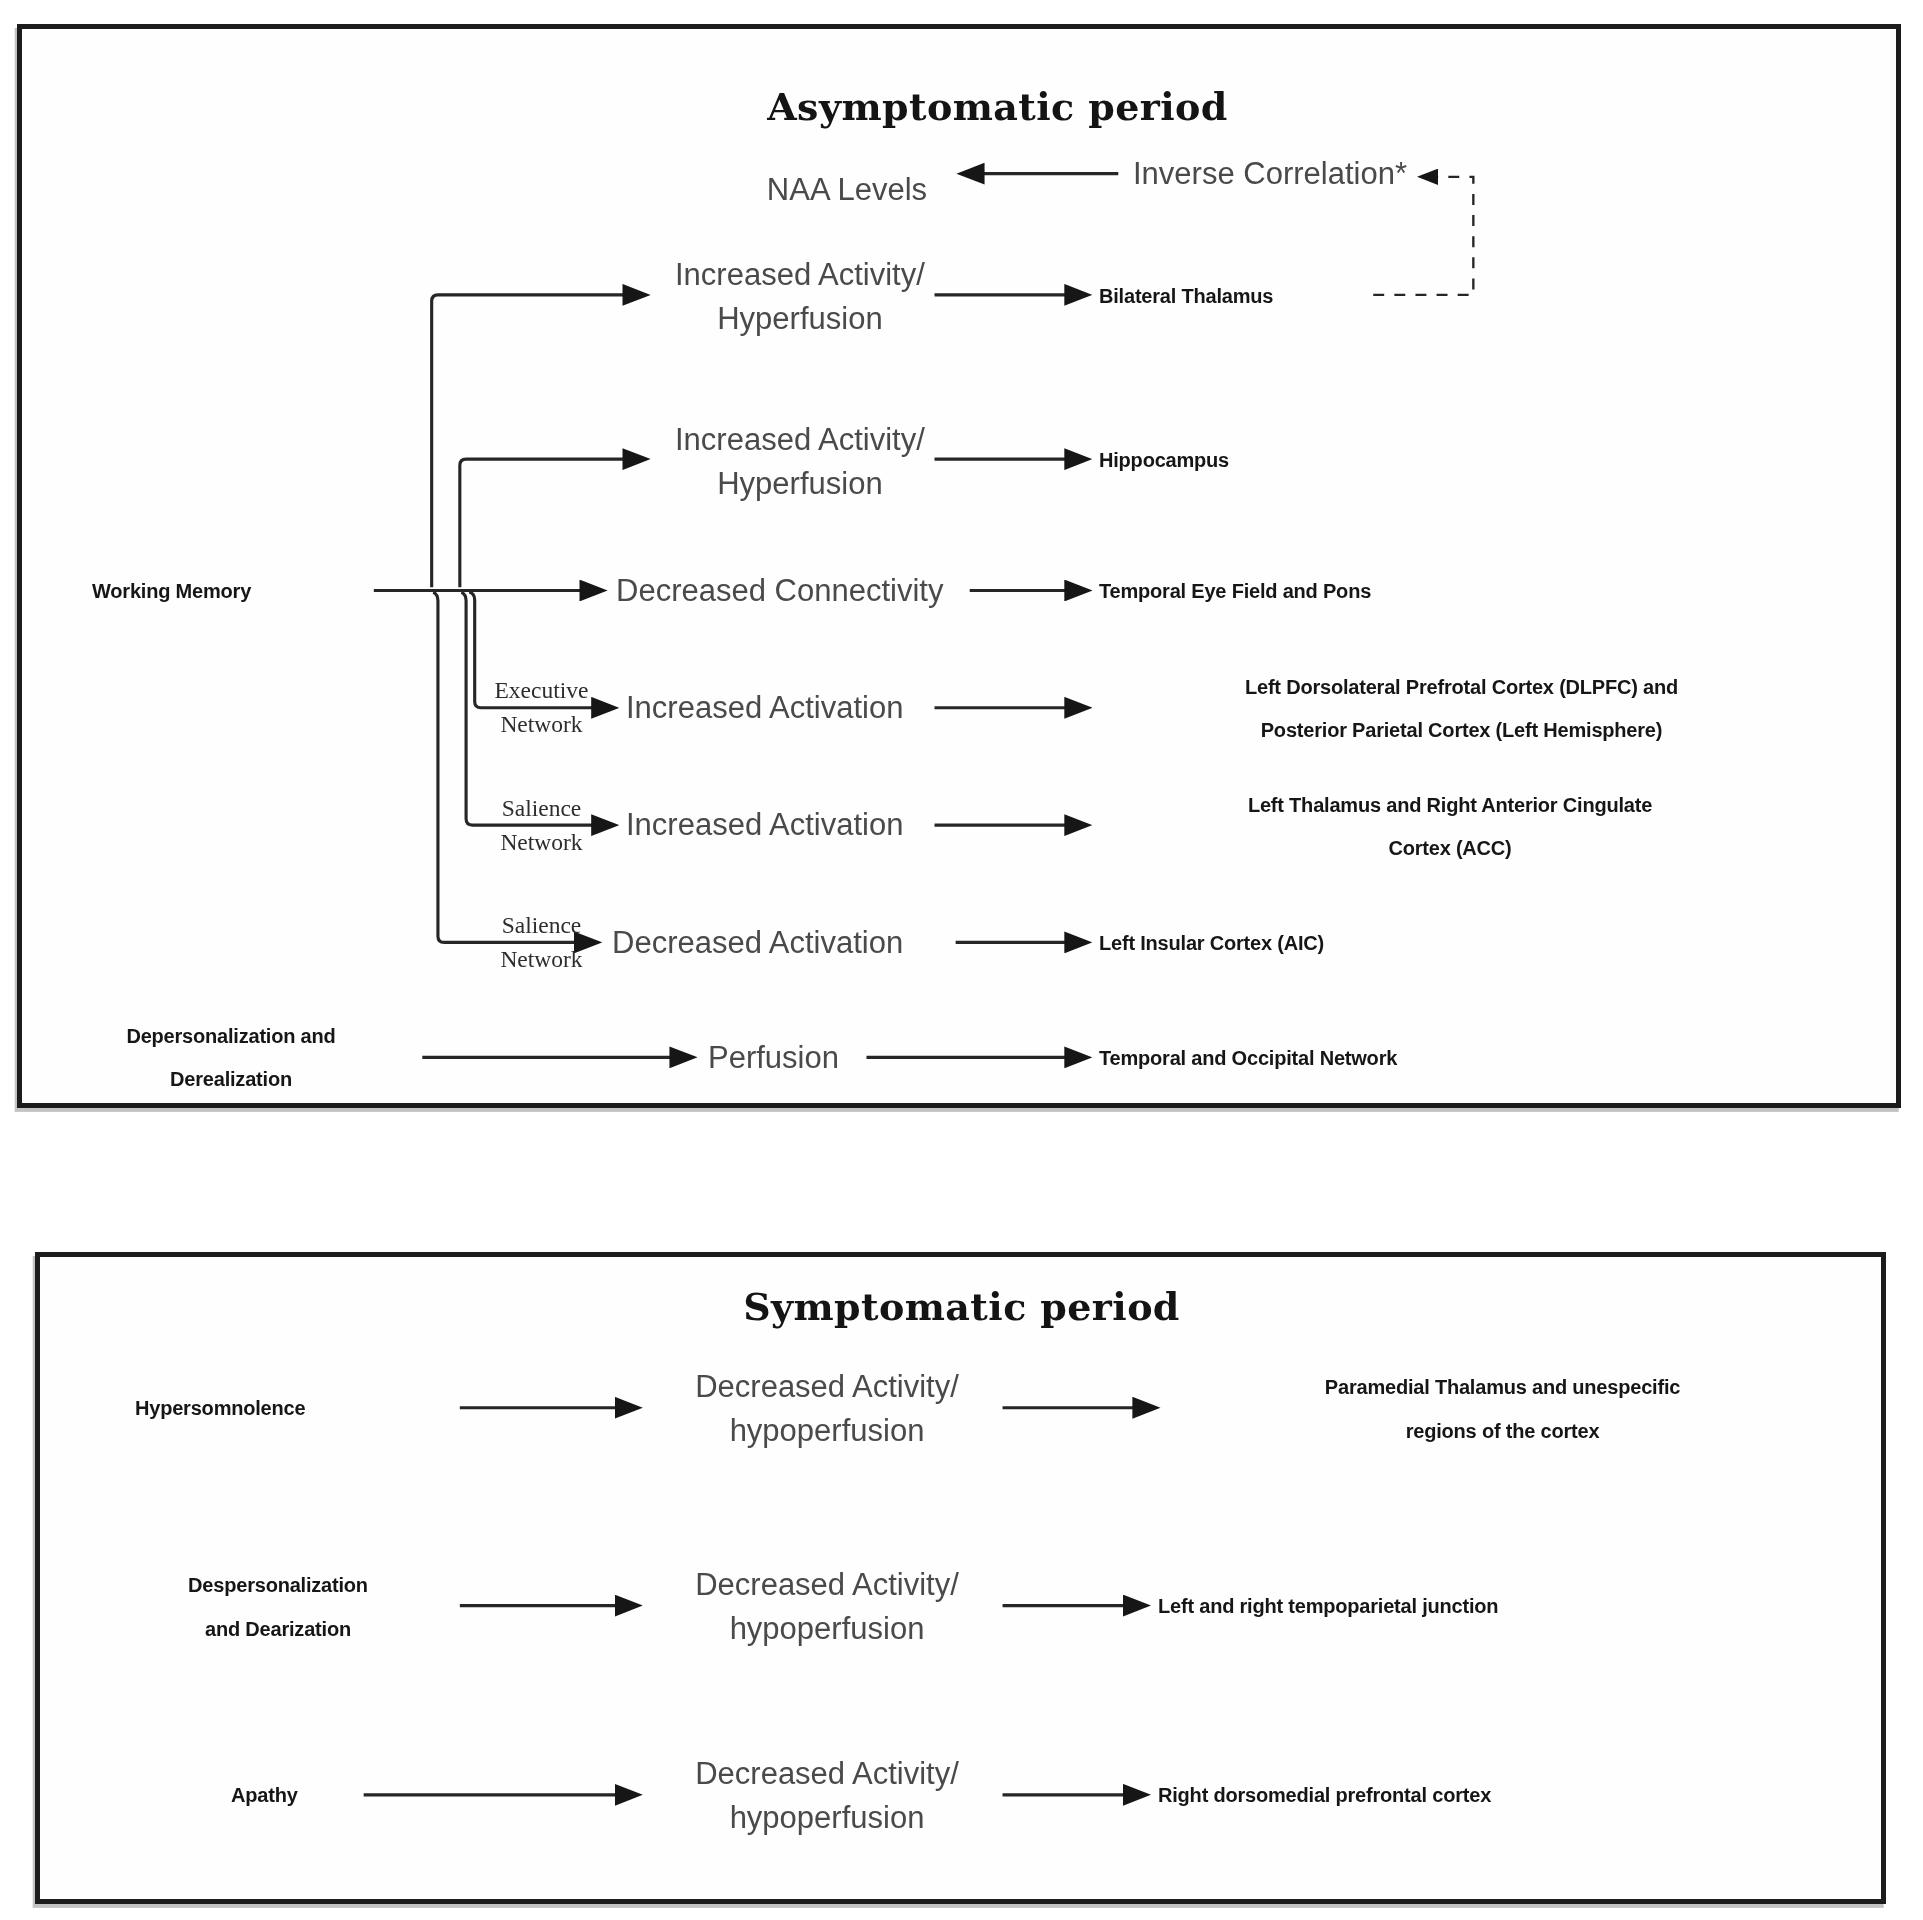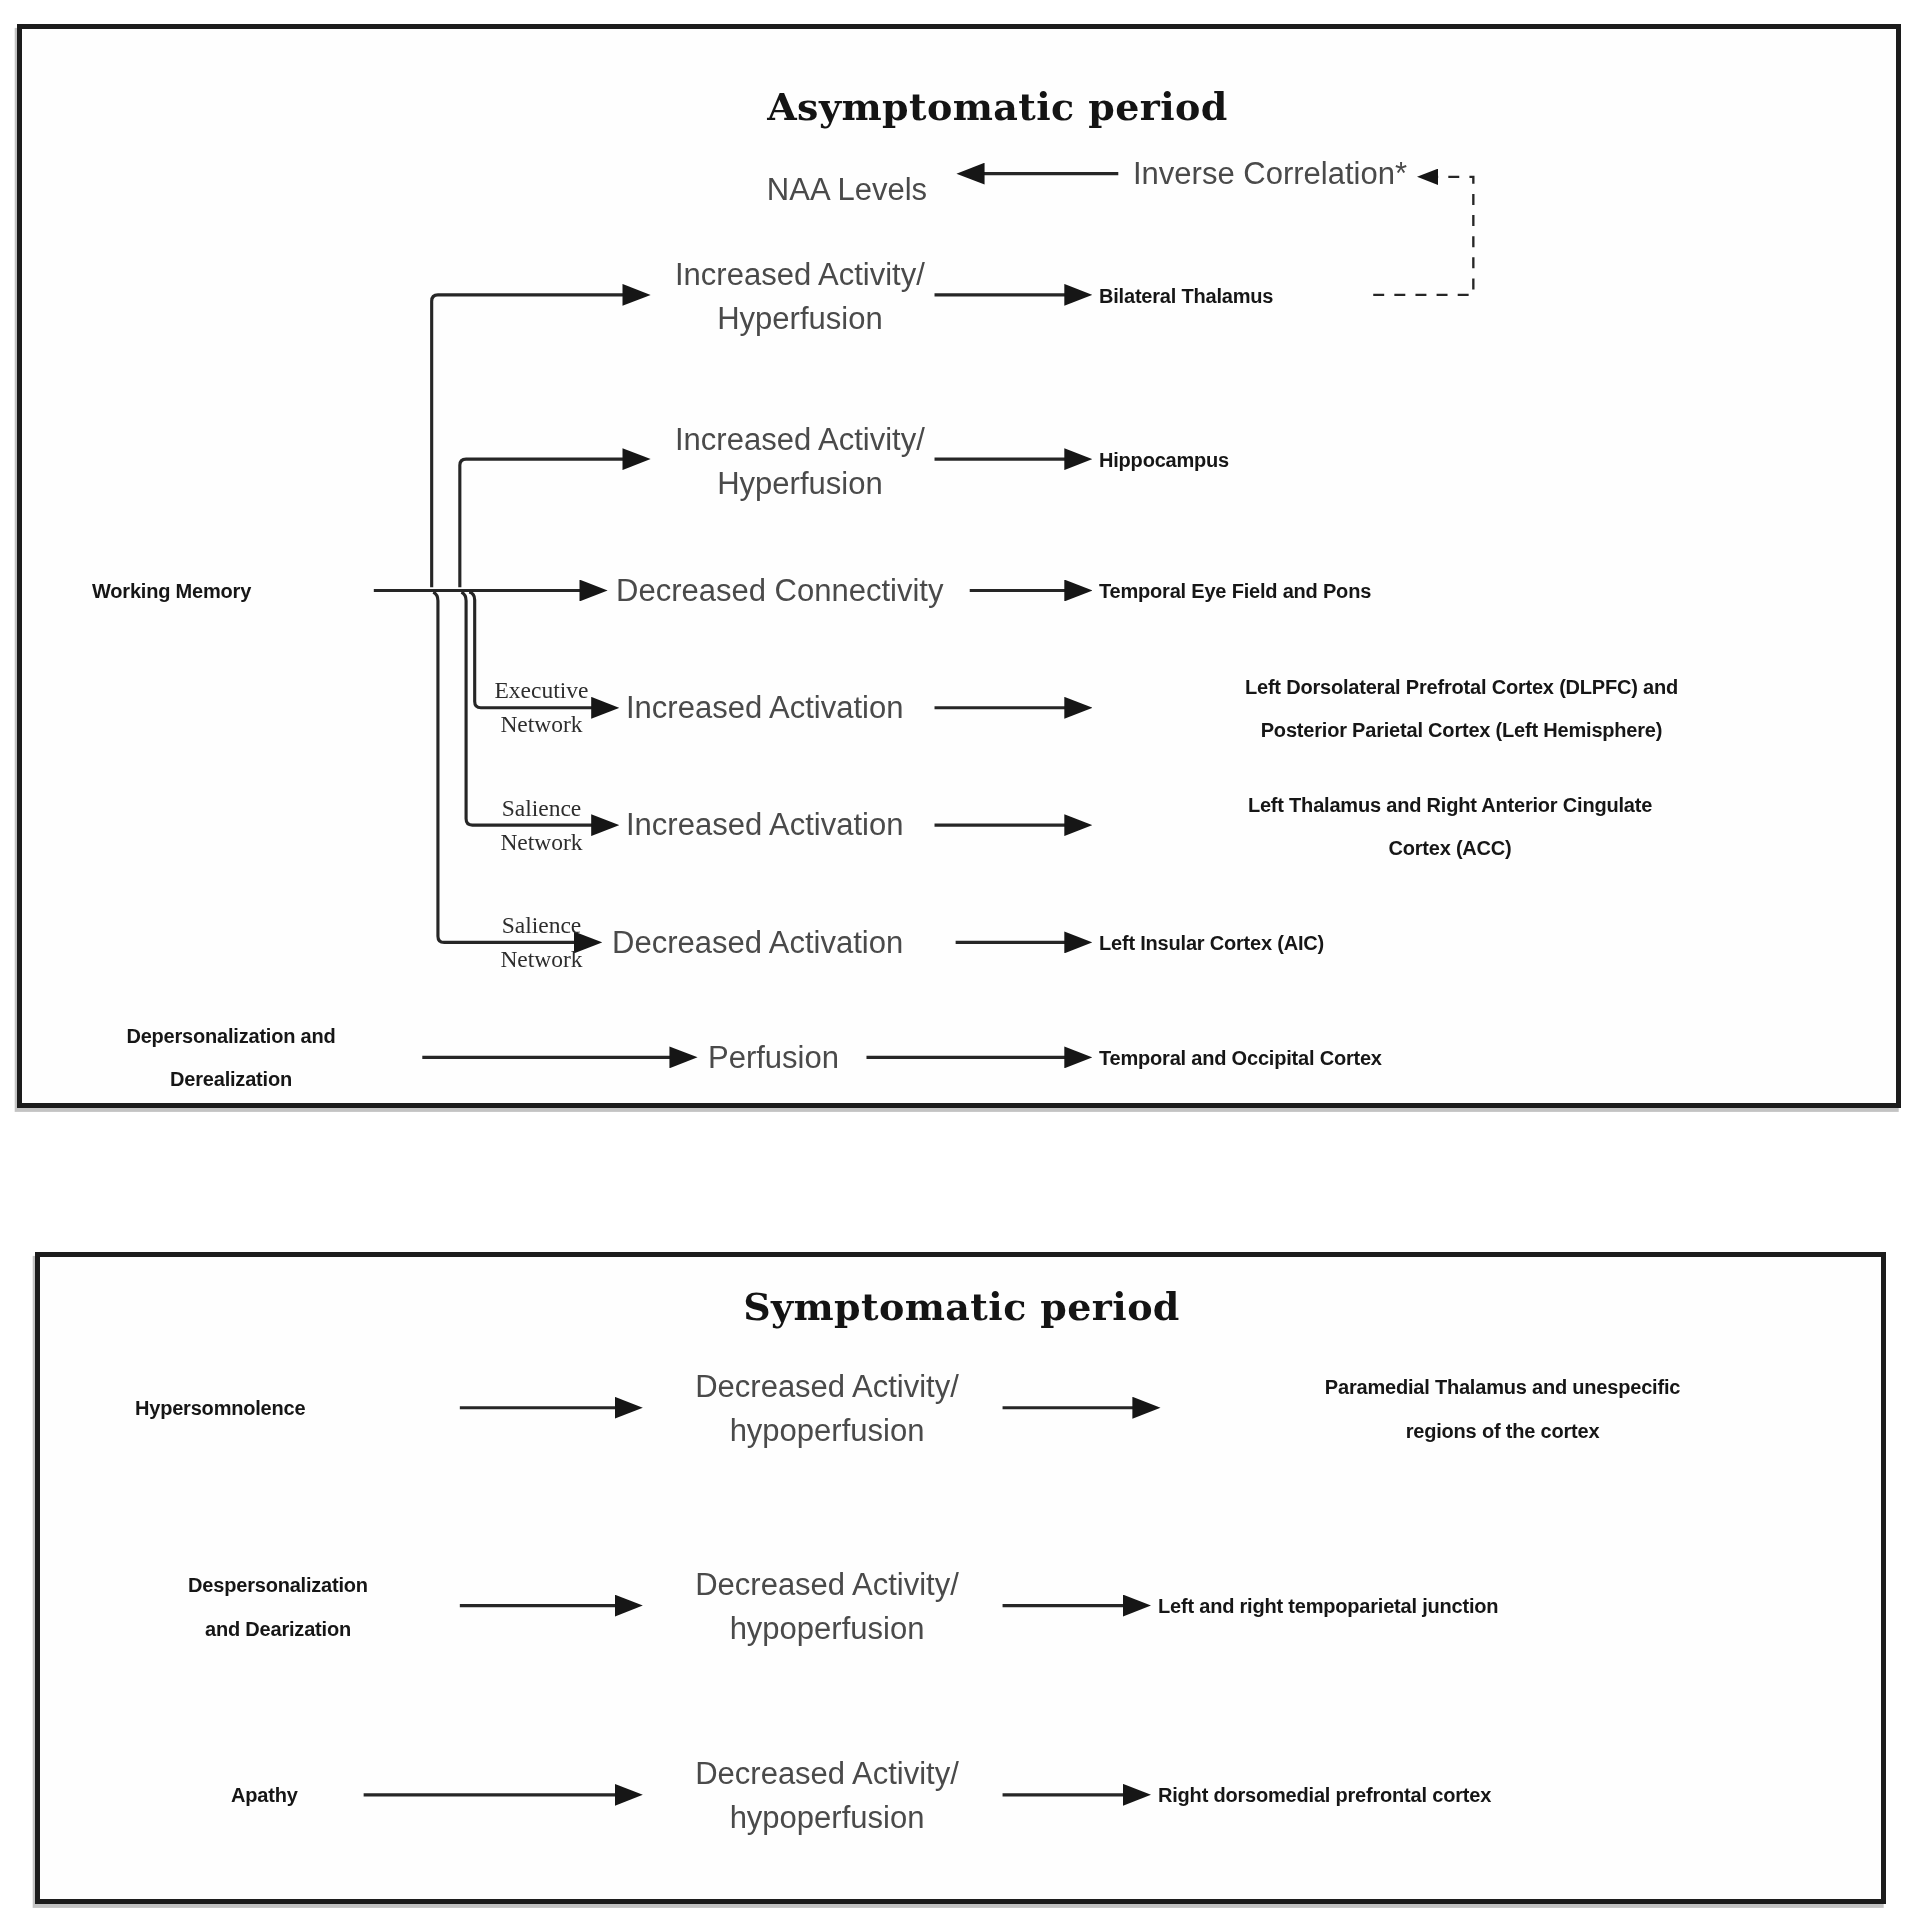--- a/index.html
+++ b/index.html
@@ -123,21 +123,21 @@
     <div>Network</div>
   </div>
   <div class="txt gray vcenter" style="left:612px;top:943px;">Decreased Activation</div>
   <div class="txt bold vcenter" style="left:1099px;top:943px;">Left Insular Cortex (AIC)</div>
 
   <div class="txt bold ctr" style="left:47px;top:1015px;width:368px;line-height:43px;">
     <div>Depersonalization and</div>
     <div>Derealization</div>
   </div>
   <div class="txt gray vcenter" style="left:708px;top:1058px;">Perfusion</div>
-  <div class="txt bold vcenter" style="left:1099px;top:1058px;">Temporal and Occipital Cortex</div>
+  <div class="txt bold vcenter" style="left:1099px;top:1058px;">Temporal and Occipital Network</div>
 
   <div class="panel-title" style="left:0px;top:1284px;">Symptomatic period</div>
 
   <div class="txt bold vcenter" style="left:135px;top:1408px;">Hypersomnolence</div>
   <div class="txt gray ctr" style="left:661px;top:1365px;width:332px;line-height:44px;">
     <div>Decreased Activity/</div>
     <div>hypoperfusion</div>
   </div>
   <div class="txt bold ctr" style="left:1166px;top:1365px;width:673px;line-height:44px;">
     <div>Paramedial Thalamus and unespecific</div>

